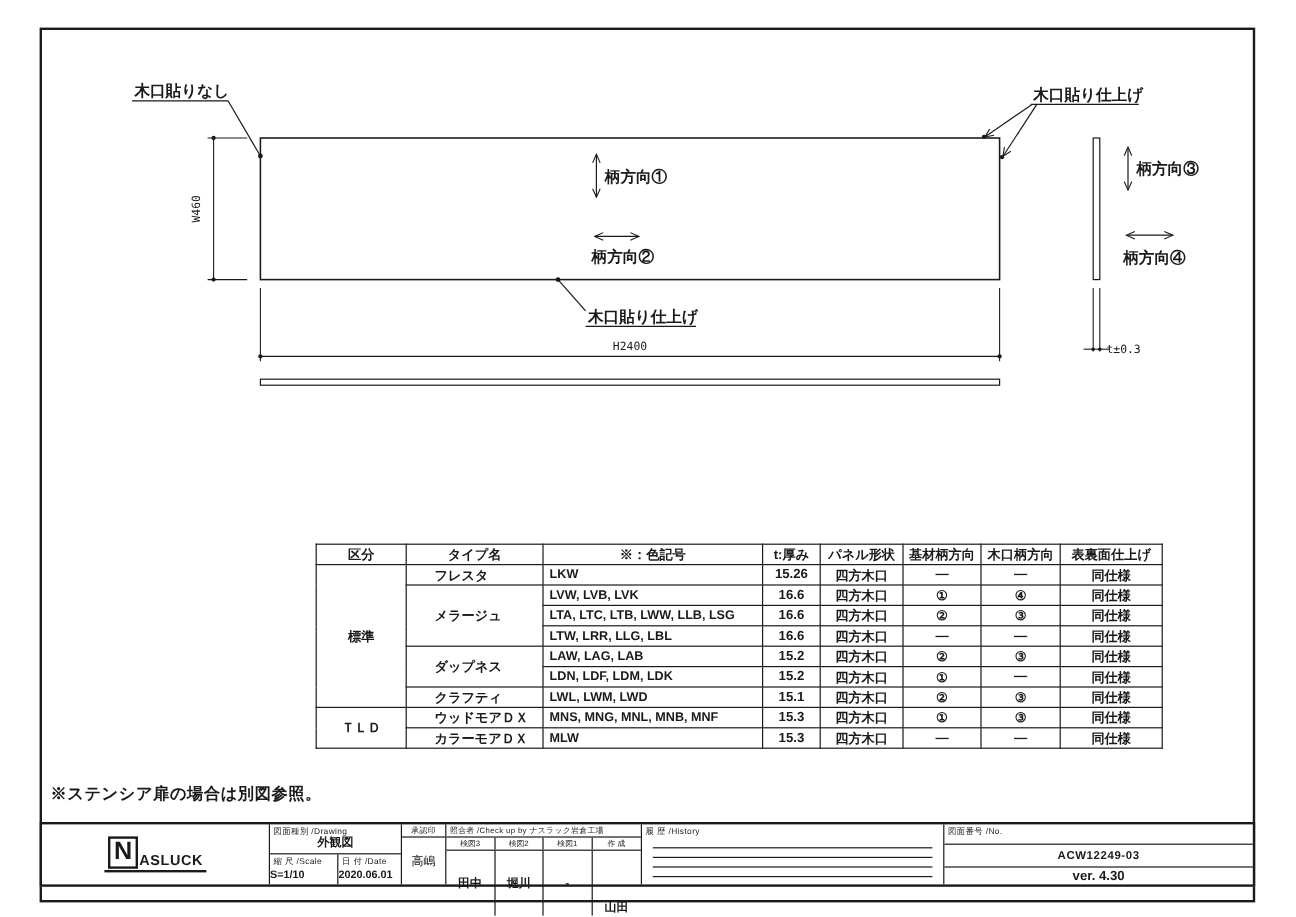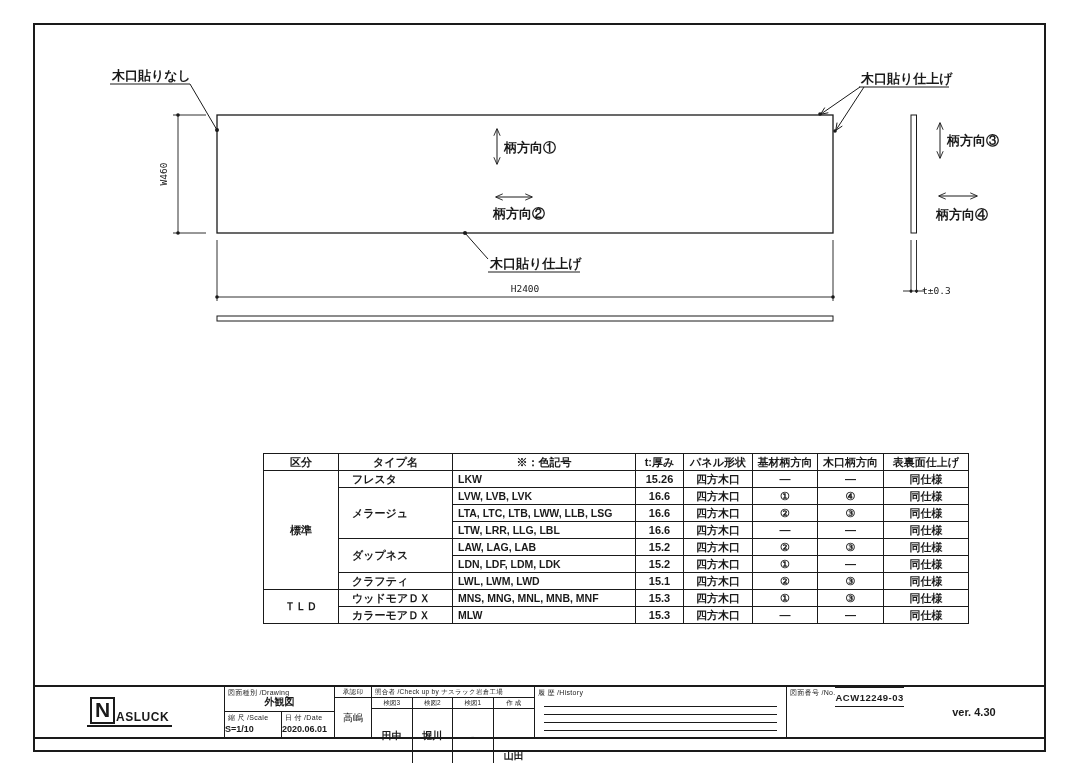--- a/index.html
+++ b/index.html
@@ -9,21 +9,21 @@
   .drawing-svg { position: absolute; left: 0; top: 0; width: 1080px; height: 430px; }
   svg text { fill: #1a1a1a; }
   .jp-label { font-size: 13px; font-weight: bold; font-family: "Liberation Sans", sans-serif; }
   .dim-text { font-size: 9.5px; font-family: "DejaVu Sans Mono", monospace; }
 
   
   .spec-table { position: absolute; left: 263px; top: 453px; width: 705px;
     border-collapse: collapse; table-layout: fixed; font-size: 11px; font-weight: bold; }
   .spec-table th, .spec-table td { border: 1px solid #1a1a1a; height: 17px; padding: 0 4px;
     text-align: center; white-space: nowrap; overflow: hidden; vertical-align: middle; }
-  .spec-table td.col-1 { text-align: left; padding-left: 13px; }
+  .spec-table td.col-1 { text-align: left; padding-left: 23px; }
   .spec-table td.col-2 { text-align: left; padding-left: 5px; font-size: 10.5px; }
 
   .note { position: absolute; left: 42px; top: 653px; font-size: 13.5px; font-weight: bold; letter-spacing: 0.5px; }
 
   
   .tblock { position: absolute; left: 33px; top: 685px; width: 1013px; height: 54px;
     border: 2px solid #1a1a1a; display: flex; background: #fff; }
   .cell { border-right: 1.5px solid #1a1a1a; position: relative; }
   .cell:last-child { border-right: none; }
   .lbl { font-size: 7px; letter-spacing: 0.3px; white-space: nowrap; color: #1a1a1a; }
@@ -62,21 +62,21 @@
   .ck-sub { display: grid; grid-template-columns: repeat(4, 1fr); height: 11px; border-bottom: 1px solid #1a1a1a; }
   .ck-sub > div { border-right: 1px solid #1a1a1a; display: flex; align-items: center; justify-content: center; font-size: 6.5px; }
   .ck-sub > div:last-child { border-right: none; }
   .ck-vals { display: grid; grid-template-columns: repeat(4, 1fr); height: 28px; }
   .ck-vals > div { border-right: 1px solid #1a1a1a; display: flex; align-items: center; justify-content: center; font-size: 10px; font-weight: bold; }
   .ck-vals > div:last-child { border-right: none; margin-top: 40px; }
 
   .history-cell { width: 252px; }
   .history-line { position: absolute; left: 9px; right: 9px; border-top: 1px solid #1a1a1a; }
 
-  .no-cell { flex: 1; display: flex; flex-direction: row; }
+  .no-cell { flex: 1; display: flex; flex-direction: column; }
   .no-h { height: 16px; display: flex; align-items: flex-start; padding: 1px 0 0 3px; }
   .no-mid { height: 20px; border-top: 1px solid #1a1a1a; border-bottom: 1px solid #1a1a1a;
     display: flex; align-items: center; justify-content: center; font-size: 9.5px; font-weight: bold; letter-spacing: 0.5px; }
   .no-ver { flex: 1; display: flex; align-items: center; justify-content: center; font-size: 11px; font-weight: bold; }
 </style>
 </head>
 <body>
 
 <div class="sheet">
   <div class="frame"></div>
@@ -257,20 +257,21 @@
           <td class="col-2">MLW</td>
           <td class="col-3">15.3</td>
           <td class="col-4">四方木口</td>
           <td class="col-5">―</td>
           <td class="col-6">―</td>
           <td class="col-7">同仕様</td>
         </tr>
       </tbody>
   </table>
 
+  <div class="note">※ステンシア扉の場合は別図参照。</div>
 
   <div class="tblock">
     <div class="cell logo-cell">
       <span class="logo">
         <span class="logo-n">N</span>
         <span class="logo-rest">ASLUCK</span>
       </span>
     </div>
 
 

